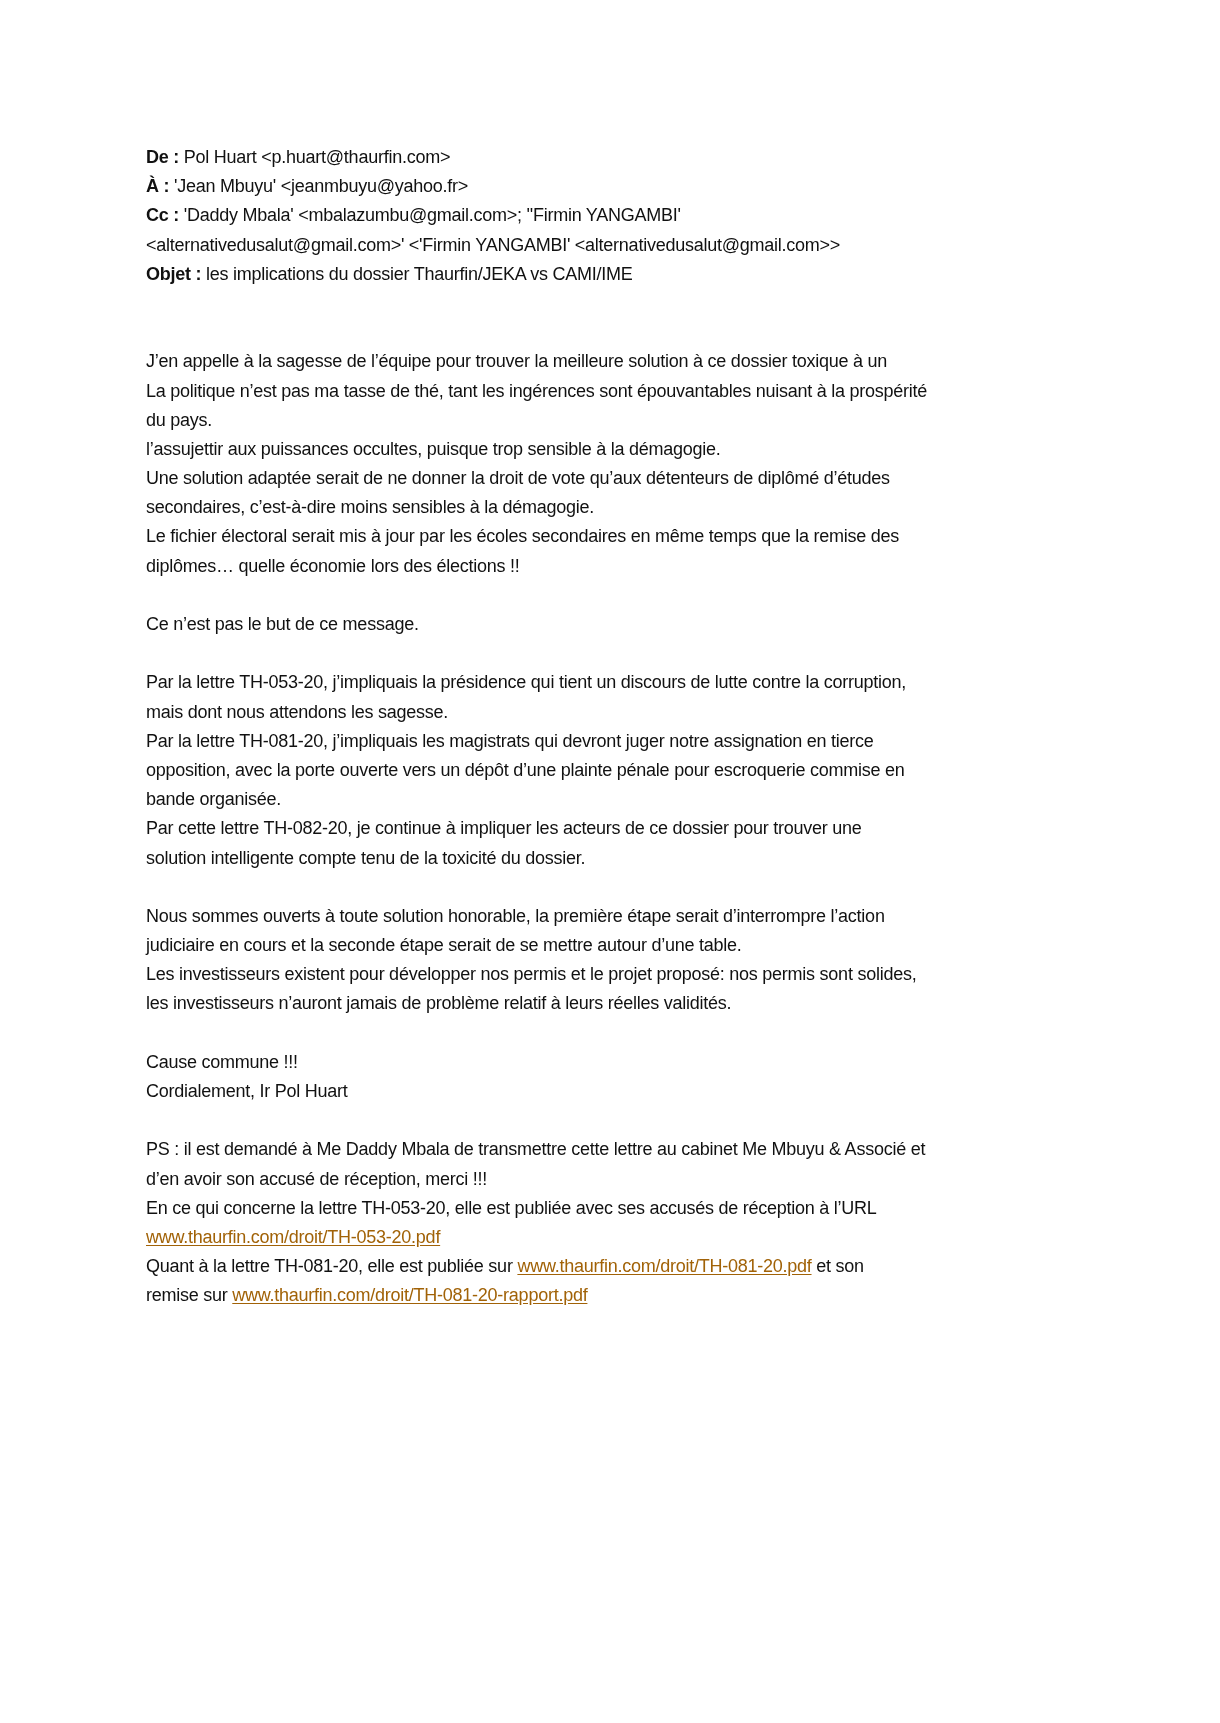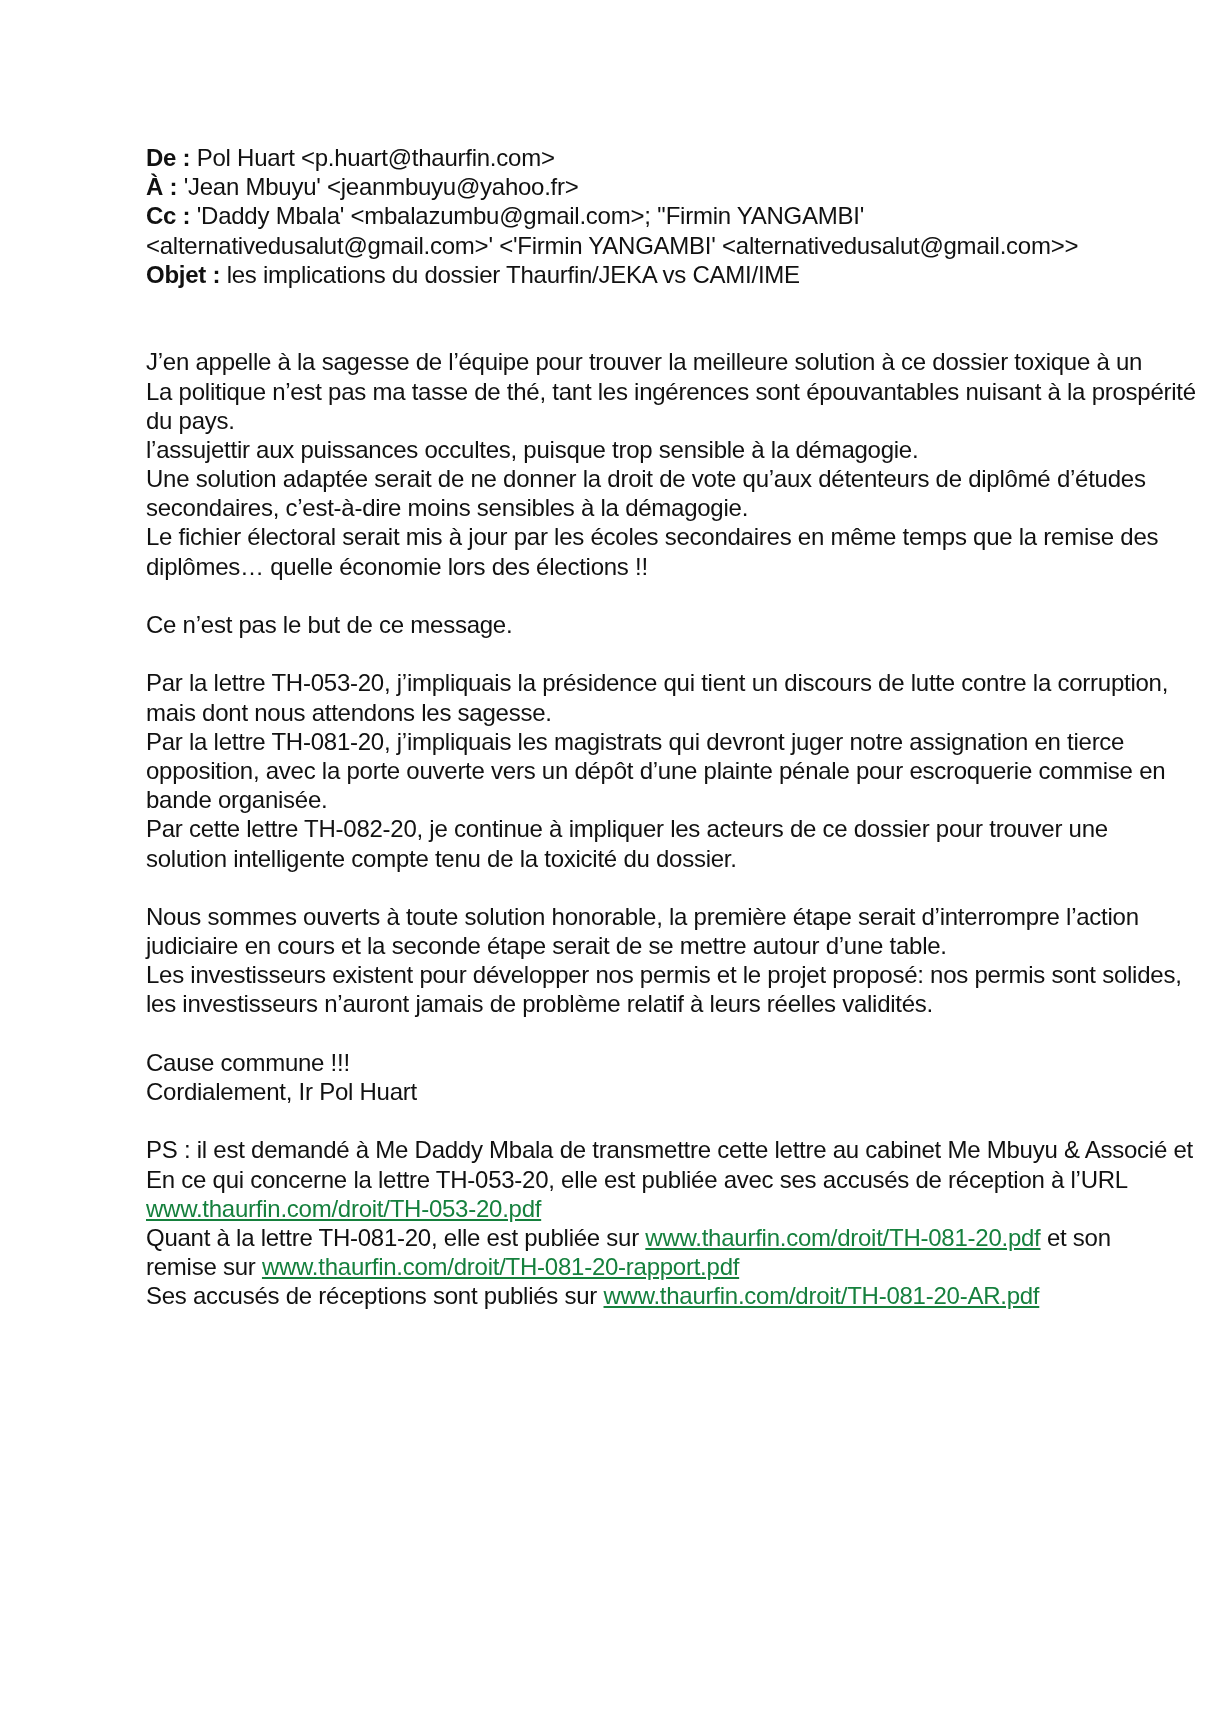--- a/index.html
+++ b/index.html
@@ -13,36 +13,36 @@
       position: relative;
       overflow: hidden;
       font-family: "Liberation Sans", sans-serif;
       color: #111111;
     }
     .page {
       position: absolute;
       left: 146px;
       top: 143px;
       width: 940px;
-      font-size: 24px;
+      font-size: 18px;
       line-height: 29.2px;
       letter-spacing: -0.25px;
     }
     .line {
       white-space: nowrap;
       height: 29.2px;
     }
     .blank {
       height: 29.2px;
     }
     .hdr-label {
       font-weight: bold;
     }
     a.link {
-      color: #15803d;
+      color: #a16207;
       text-decoration: underline;
       text-underline-offset: 2px;
     }
   </style>
 </head>
 <body>
 
 <div class="page">
 
   <div>
@@ -108,28 +108,26 @@
 
   <div>
     <div class="line">Cause commune !!!</div>
     <div class="line">Cordialement, Ir Pol Huart</div>
   </div>
 
   <div class="blank"></div>
 
   <div>
     <div class="line">PS : il est demandé à Me Daddy Mbala de transmettre cette lettre au cabinet Me Mbuyu &amp; Associé et</div>
+    <div class="line">d’en avoir son accusé de réception, merci !!!</div>
     <div class="line">En ce qui concerne la lettre TH-053-20, elle est publiée avec ses accusés de réception à l’URL</div>
     <div class="line">
       <a class="link" href="#">www.thaurfin.com/droit/TH-053-20.pdf</a>
     </div>
     <div class="line">
       <span>Quant à la lettre TH-081-20, elle est publiée sur </span><a class="link" href="#">www.thaurfin.com/droit/TH-081-20.pdf</a><span> et son</span>
     </div>
     <div class="line">
       <span>remise sur </span><a class="link" href="#">www.thaurfin.com/droit/TH-081-20-rapport.pdf</a>
     </div>
-    <div class="line">
-      <span>Ses accusés de réceptions sont publiés sur </span><a class="link" href="#">www.thaurfin.com/droit/TH-081-20-AR.pdf</a>
-    </div>
   </div>
 
 </div>
 
 </body></html>

